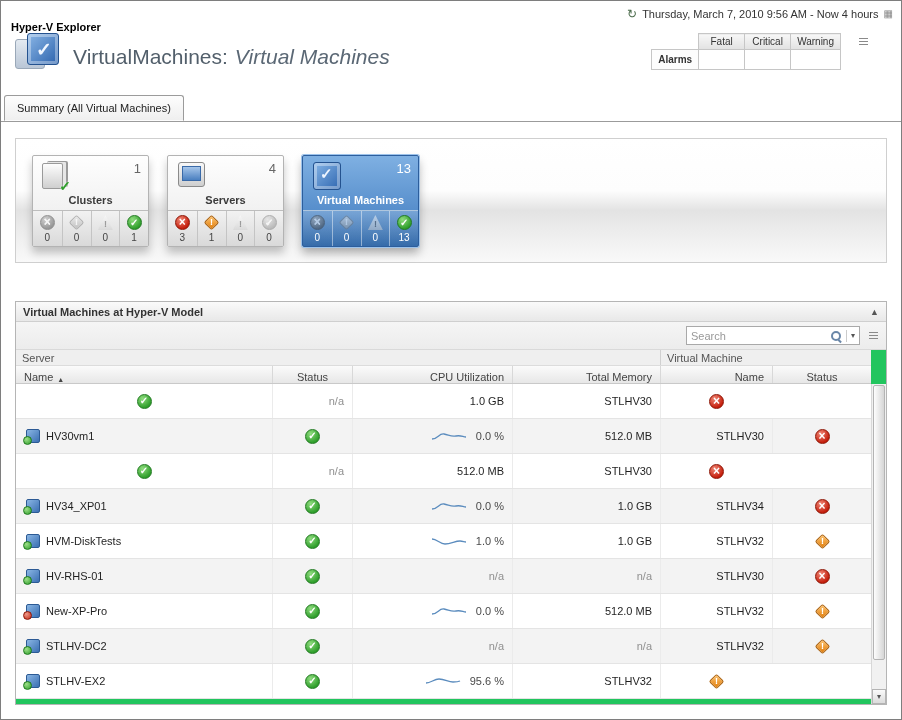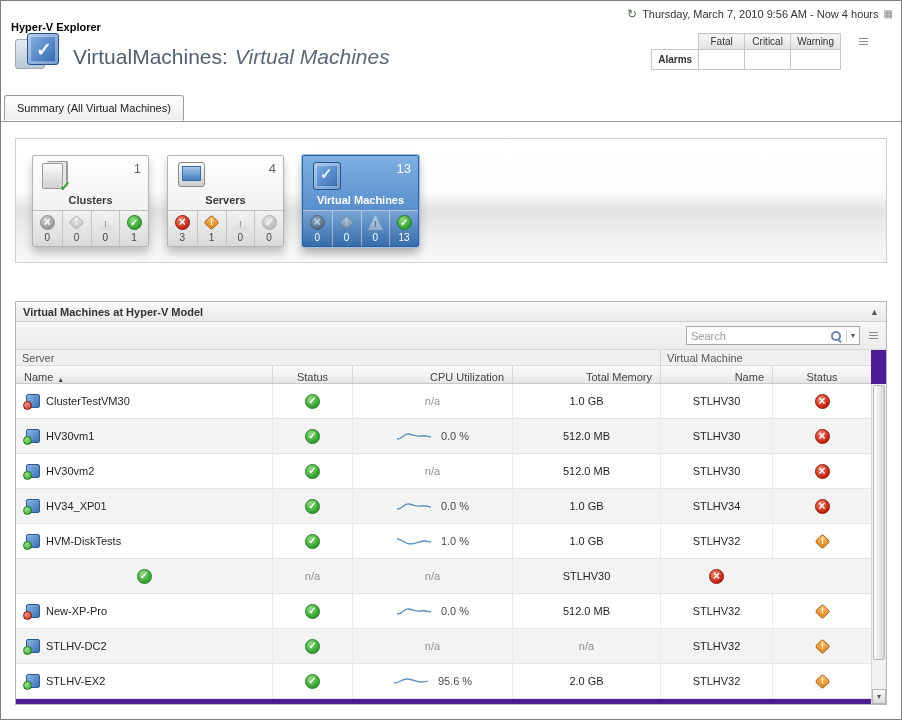--- a/index.html
+++ b/index.html
@@ -69,21 +69,21 @@
   .si[data-status="normal"]{border-radius:50%;background:radial-gradient(circle at 35% 28%,#8fdc7e,#2f9e2b 72%);border:1px solid #217a21}
   .si[data-status="normal"]::after{content:"✓";font-size:10px}
   .si[data-status="fatal"]{border-radius:50%;background:radial-gradient(circle at 35% 28%,#f08876,#c41e0c 72%);border:1px solid #8e1505}
   .si[data-status="fatal"]::after{content:"×";font-size:12px;margin-top:-1px}
   .si[data-status="critical"]{width:11px;height:11px;margin:2px;transform:rotate(45deg);border-radius:2px;background:linear-gradient(135deg,#ffc571,#e07b08);border:1px solid #a85c06}
   .si[data-status="critical"]::after{content:"!";transform:rotate(-45deg);font-size:9px}
   .si[data-status="warning"]{background:linear-gradient(#ffe06a,#f0b400);clip-path:polygon(50% 0,100% 100%,0 100%);color:#5c4500}
   .si[data-status="warning"]::after{content:"!";font-size:9px;margin-top:4px}
 
   
-  .panel{position:absolute;left:14px;right:14px;top:300px;bottom:14px;border:1px solid #b5b5b5;background:#4c1d95}
+  .panel{position:absolute;left:14px;right:14px;top:300px;bottom:14px;border:1px solid #b5b5b5;background:#22c55e}
   .ptitle{height:20px;display:flex;align-items:center;justify-content:space-between;padding:0 7px;background:linear-gradient(#fafafa,#e8e8e8);border-bottom:1px solid #cfcfcf;font-weight:bold;color:#333}
   .collapse{font-size:9px;color:#555;cursor:pointer}
   .toolbar{height:28px;background:linear-gradient(#f5f5f5,#ececec);border-bottom:1px solid #d9d9d9;display:flex;align-items:center;justify-content:flex-end;gap:9px;padding:0 8px}
   .search{display:flex;align-items:center;background:#fff;border:1px solid #a9a9a9;height:19px;width:174px;padding:0 4px;gap:4px}
   .search input{border:none;outline:none;flex:1;min-width:0;font-size:11px;font-family:"Liberation Sans",sans-serif;color:#333}
   .search input::placeholder{color:#999}
   .vsep{width:1px;height:12px;background:#ccc}
   .mag{position:relative;width:12px;height:12px;flex:none}
   .mag::before{content:"";position:absolute;left:1px;top:1px;width:6px;height:6px;border:2px solid #6a87a8;border-radius:50%}
   .mag::after{content:"";position:absolute;left:9px;top:9px;width:4px;height:2px;background:#6a87a8;transform:rotate(45deg);transform-origin:0 0}
@@ -101,21 +101,21 @@
   .sort{font-size:7px;color:#444}
 
   
   .tbody{position:relative;height:calc(100% - 82px)}
   .rows{margin-right:15px}
   .row{display:grid;grid-template-columns:256px 80px 160px 148px 112px 1fr;height:35px;border-bottom:1px solid #e4e4e4;background:#fff;cursor:pointer}
   .row:nth-child(even){background:#f3f3f3}
   .cell{height:100%;display:flex;align-items:center;padding:0 8px;border-left:1px solid #ebebeb;color:#1f1f1f}
   .cell:first-child{border-left:none}
   .c-status,.c-sstatus{justify-content:center}
-  .c-cpu,.c-mem,.c-sname{justify-content:center}
+  .c-cpu,.c-mem,.c-sname{justify-content:flex-end}
   .c-cpu{gap:9px;color:#4a4a4a}
   .c-cpu[data-val="n/a"] .cpu-text{color:#909090}
   .c-mem[data-val="n/a"]{color:#909090}
   .vm-ico{position:relative;display:inline-block;width:16px;height:15px;margin-right:6px;flex:none}
   .vm-ico::before{content:"";position:absolute;left:2px;top:0;width:12px;height:12px;background:linear-gradient(135deg,#8ab6e4,#3a6fb2);border:1px solid #2c5a94;border-radius:2px}
   .vm-ico[data-dot="green"]::after{content:"";position:absolute;left:-1px;bottom:-1px;width:7px;height:7px;border-radius:50%;background:radial-gradient(circle at 35% 30%,#9fe08a,#2f9e2b);border:1px solid #1d7a1d}
   .vm-ico[data-dot="red"]::after{content:"";position:absolute;left:-1px;bottom:-1px;width:7px;height:7px;border-radius:50%;background:radial-gradient(circle at 35% 30%,#f09a8a,#c02a18);border:1px solid #8e1505}
   .spark{flex:none}
 
   
@@ -294,24 +294,20 @@
         </div>
       <div class="ch a-c">
           <span>Status</span>
         </div>
     </div>
 
     <div class="tbody">
       <div class="rows">
 
         <div class="row">
-          <div class="cell">
-              <span class="vm-ico" data-dot="red"></span>
-              <span>ClusterTestVM30</span>
-            </div>
           <div class="cell c-status">
               <span class="si" data-status="normal"></span>
             </div>
           <div class="cell c-cpu" data-val="n/a">
               <span class="cpu-text">n/a</span>
             </div>
           <div class="cell c-mem" data-val="1.0 GB">1.0 GB</div>
           <div class="cell c-sname">STLHV30</div>
           <div class="cell c-sstatus">
               <span class="si" data-status="fatal"></span>
@@ -333,24 +329,20 @@
               <span class="cpu-text">0.0 %</span>
             </div>
           <div class="cell c-mem" data-val="512.0 MB">512.0 MB</div>
           <div class="cell c-sname">STLHV30</div>
           <div class="cell c-sstatus">
               <span class="si" data-status="fatal"></span>
             </div>
         </div>
 
         <div class="row">
-          <div class="cell">
-              <span class="vm-ico" data-dot="green"></span>
-              <span>HV30vm2</span>
-            </div>
           <div class="cell c-status">
               <span class="si" data-status="normal"></span>
             </div>
           <div class="cell c-cpu" data-val="n/a">
               <span class="cpu-text">n/a</span>
             </div>
           <div class="cell c-mem" data-val="512.0 MB">512.0 MB</div>
           <div class="cell c-sname">STLHV30</div>
           <div class="cell c-sstatus">
               <span class="si" data-status="fatal"></span>
@@ -393,20 +385,24 @@
               <span class="cpu-text">1.0 %</span>
             </div>
           <div class="cell c-mem" data-val="1.0 GB">1.0 GB</div>
           <div class="cell c-sname">STLHV32</div>
           <div class="cell c-sstatus">
               <span class="si" data-status="critical"></span>
             </div>
         </div>
 
         <div class="row">
+          <div class="cell">
+              <span class="vm-ico" data-dot="green"></span>
+              <span>HV-RHS-01</span>
+            </div>
           <div class="cell c-status">
               <span class="si" data-status="normal"></span>
             </div>
           <div class="cell c-cpu" data-val="n/a">
               <span class="cpu-text">n/a</span>
             </div>
           <div class="cell c-mem" data-val="n/a">n/a</div>
           <div class="cell c-sname">STLHV30</div>
           <div class="cell c-sstatus">
               <span class="si" data-status="fatal"></span>
@@ -459,21 +455,20 @@
             </div>
           <div class="cell c-status">
               <span class="si" data-status="normal"></span>
             </div>
           <div class="cell c-cpu" data-val="2.0 %">
               <svg class="spark" width="36" height="14" viewBox="0 0 36 14">
                 <path d="M1 9 C6 9 9 5 14 5 C20 5 23 8 28 8 C31 8 33 8 35 7" fill="none" stroke="#5b8cbe" stroke-width="1.3"></path>
               </svg>
               <span class="cpu-text">95.6 %</span>
             </div>
-          <div class="cell c-mem" data-val="2.0 GB">2.0 GB</div>
           <div class="cell c-sname">STLHV32</div>
           <div class="cell c-sstatus">
               <span class="si" data-status="critical"></span>
             </div>
         </div>
 
       </div>
 
       <div class="sbar">
         <div class="sthumb"></div>

